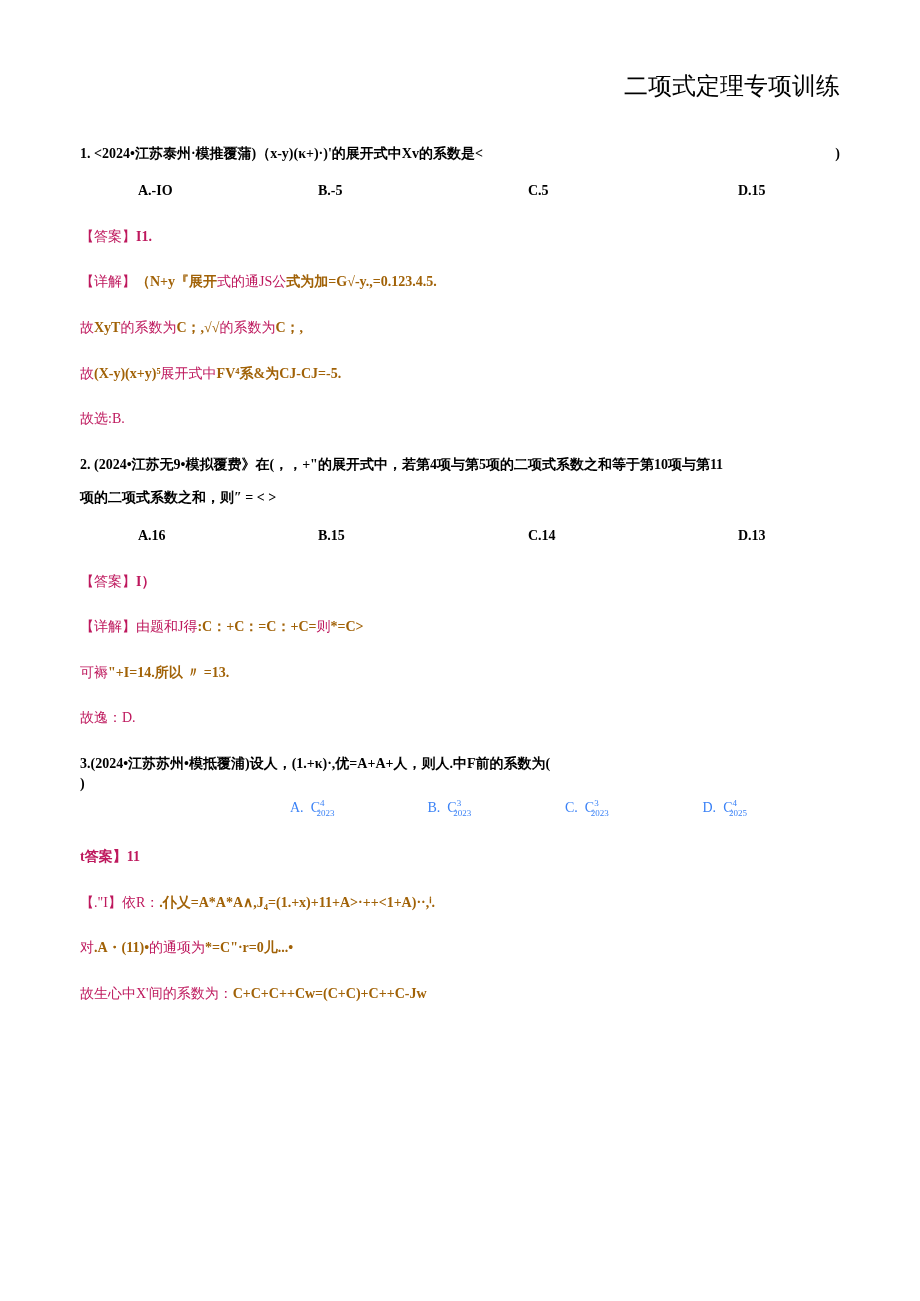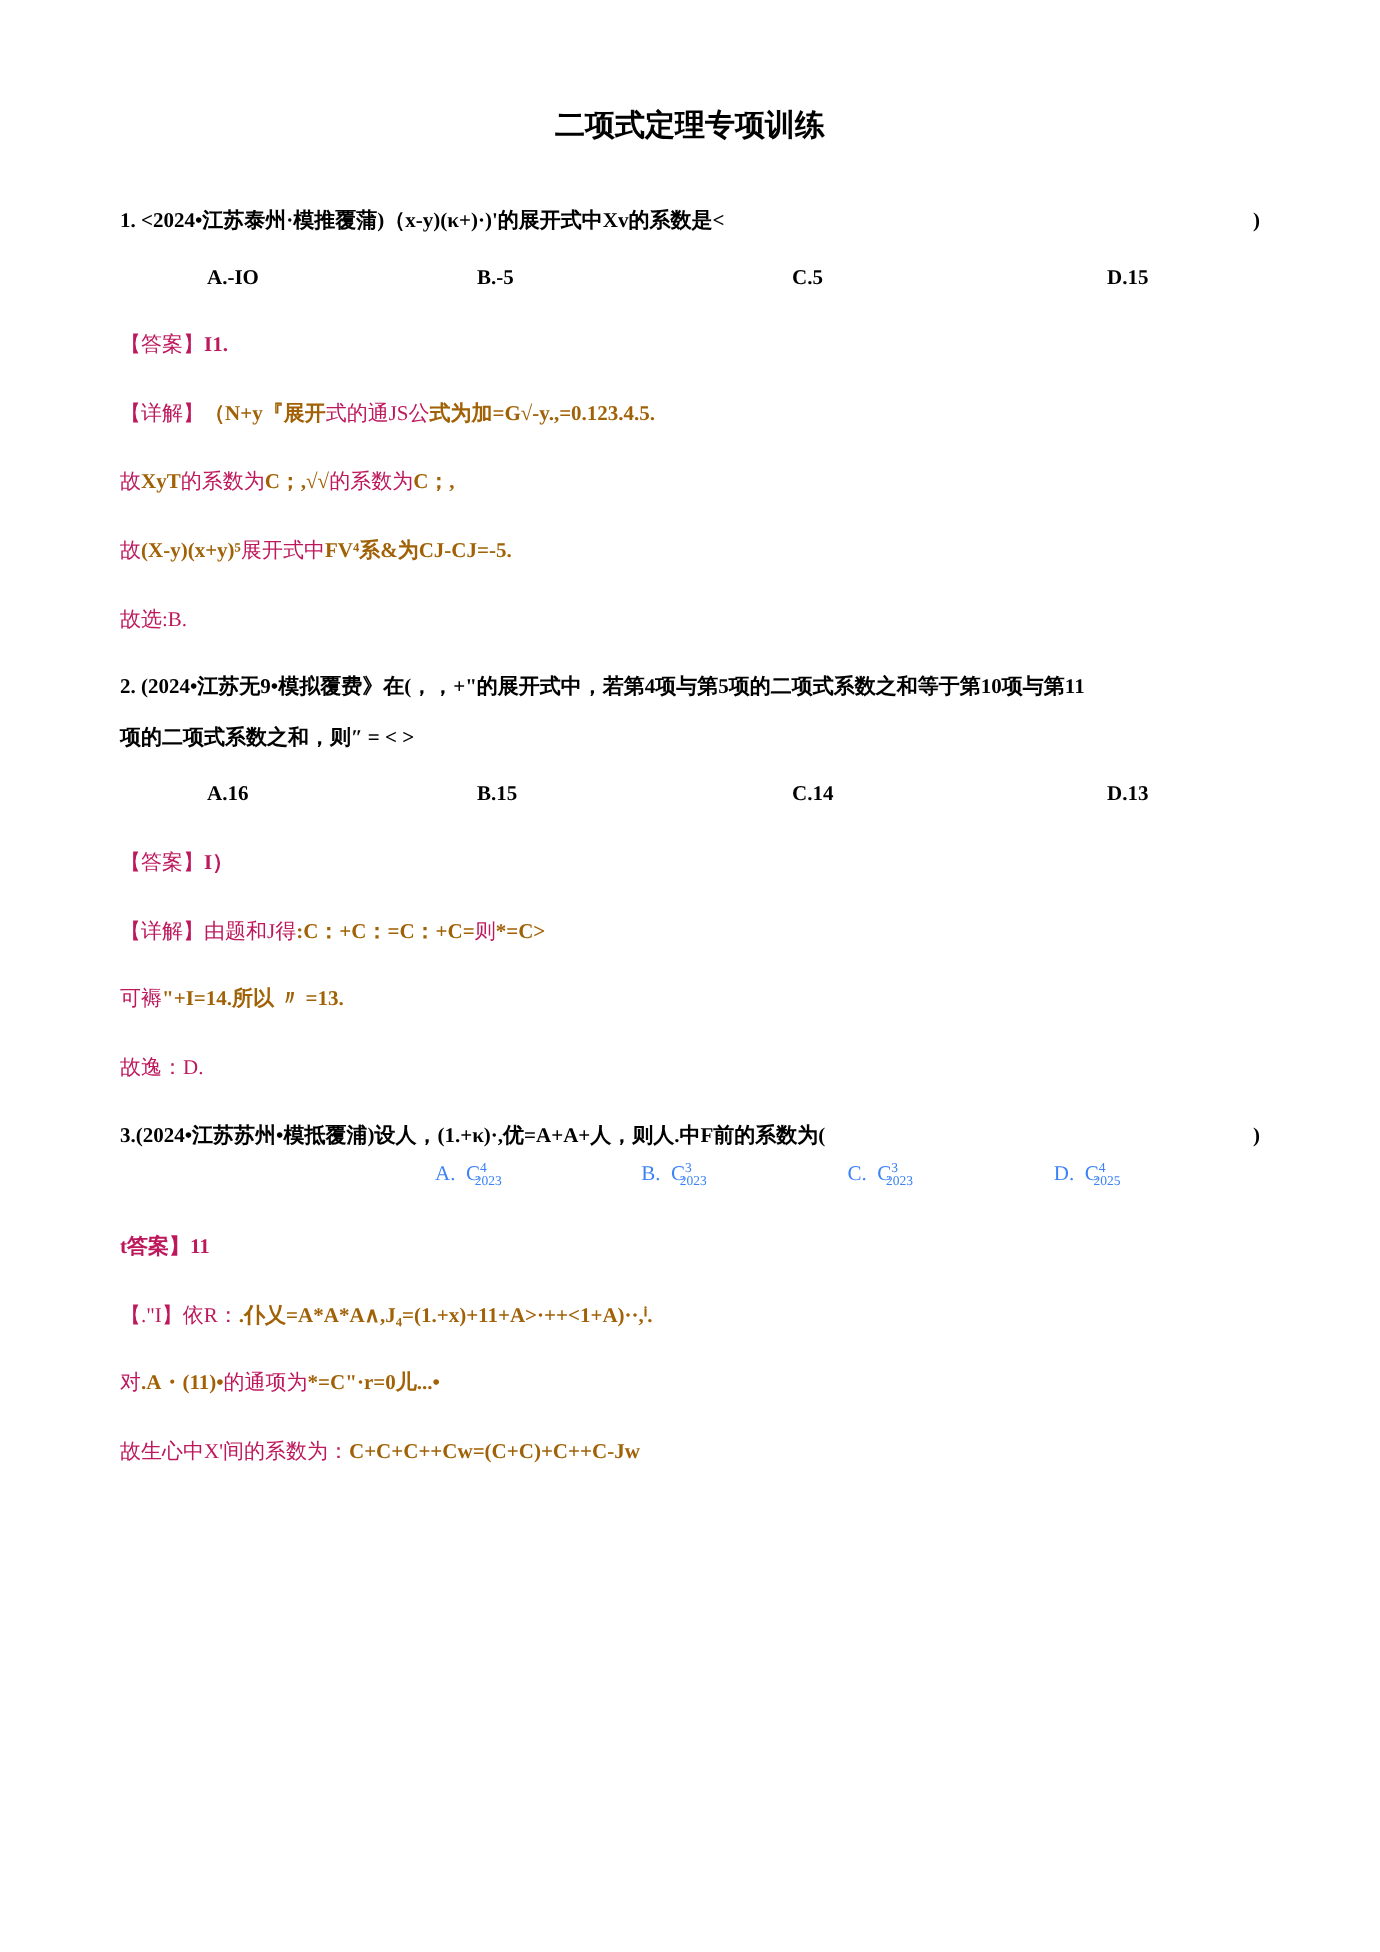--- a/index.html
+++ b/index.html
@@ -11,23 +11,23 @@
       font-family: "SimSun", "宋体", serif;
       background: #ffffff;
       width: 920px;
       min-height: 1301px;
       padding: 70px 80px 60px 80px;
       font-size: 14px;
       color: #000;
       line-height: 1.4;
     }
     .title {
-      text-align: center;
-      font-size: 20px;
-      font-weight: bold;
+      text-align: right;
+      font-size: 24px;
+      font-weight: normal;
       margin-bottom: 40px;
     }
     .problem-line {
       font-weight: bold;
       margin-bottom: 18px;
       display: flex;
       justify-content: space-between;
       align-items: baseline;
     }
     .problem-line-single {
@@ -122,21 +122,21 @@
   <span class="red">【答案】</span><span class="red bold">I）</span>
 </div>
 <div class="ans-line">
   <span class="red">【详解】</span><span class="red">由题和J得</span><span class="black bold">:C：+C：=C：+C=</span><span class="red">则</span><span class="black bold">*=C&gt;</span>
 </div>
 <div class="ans-line">
   <span class="red">可褥</span><span class="black bold">"+I=14.所以 〃 =13.</span>
 </div>
 <div class="ans-line red">故逸：D.</div>
 
-<div style="display:flex;justify-content:space-between;font-weight:bold;">
+<div style="display:flex;justify-content:space-between;font-weight:bold;flex-direction:column;">
   <span>3.(2024•江苏苏州•模抵覆浦)设人，(1.+κ)·,优=A+A+人，则人.中F前的系数为(</span>
   <span class="paren">)</span>
 </div>
 <div class="formula-options">
   <div class="formula-opt">
     <span>A.</span>&nbsp;&nbsp;<span>C</span><span class="sup">4</span><span class="sub" style="margin-left:-8px;">2023</span>
   </div>
   <div class="formula-opt">
     <span>B.</span>&nbsp;&nbsp;<span>C</span><span class="sup">3</span><span class="sub" style="margin-left:-8px;">2023</span>
   </div>

